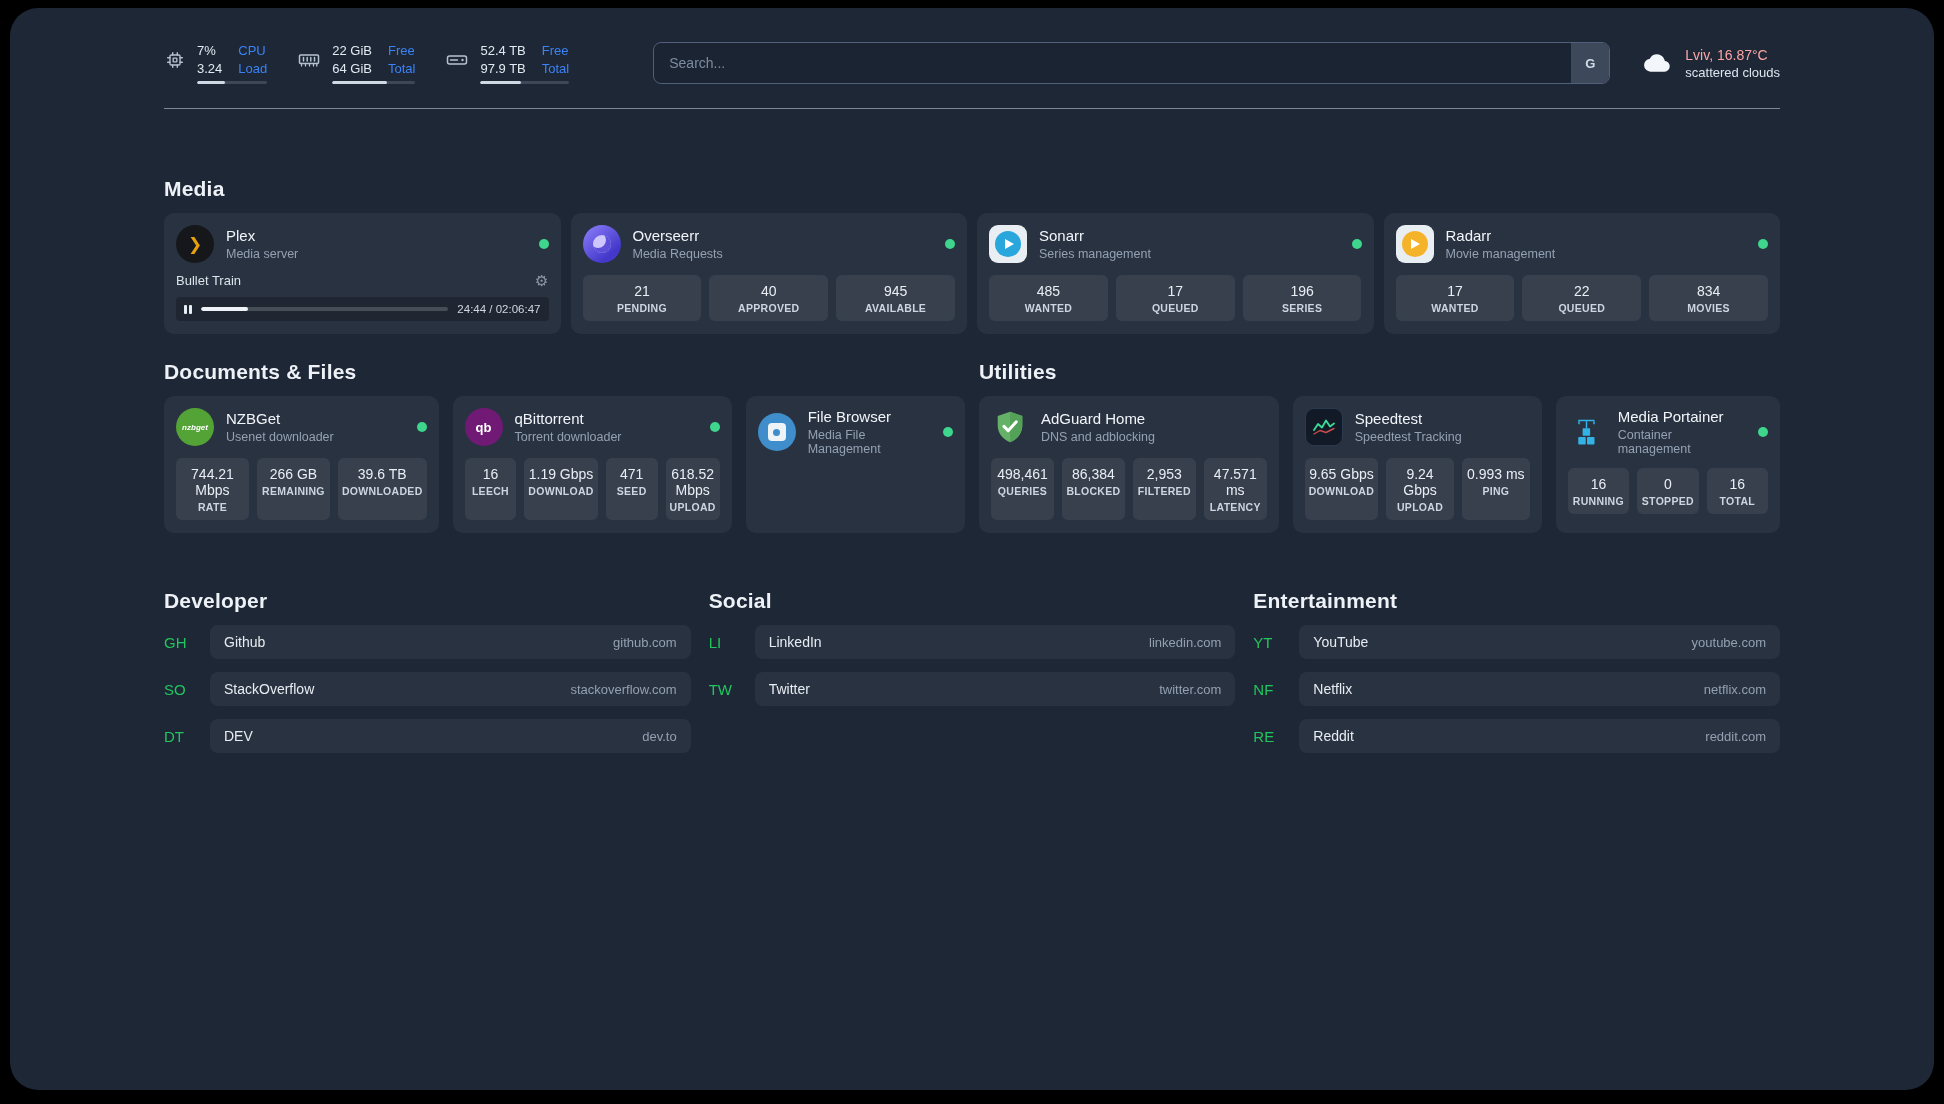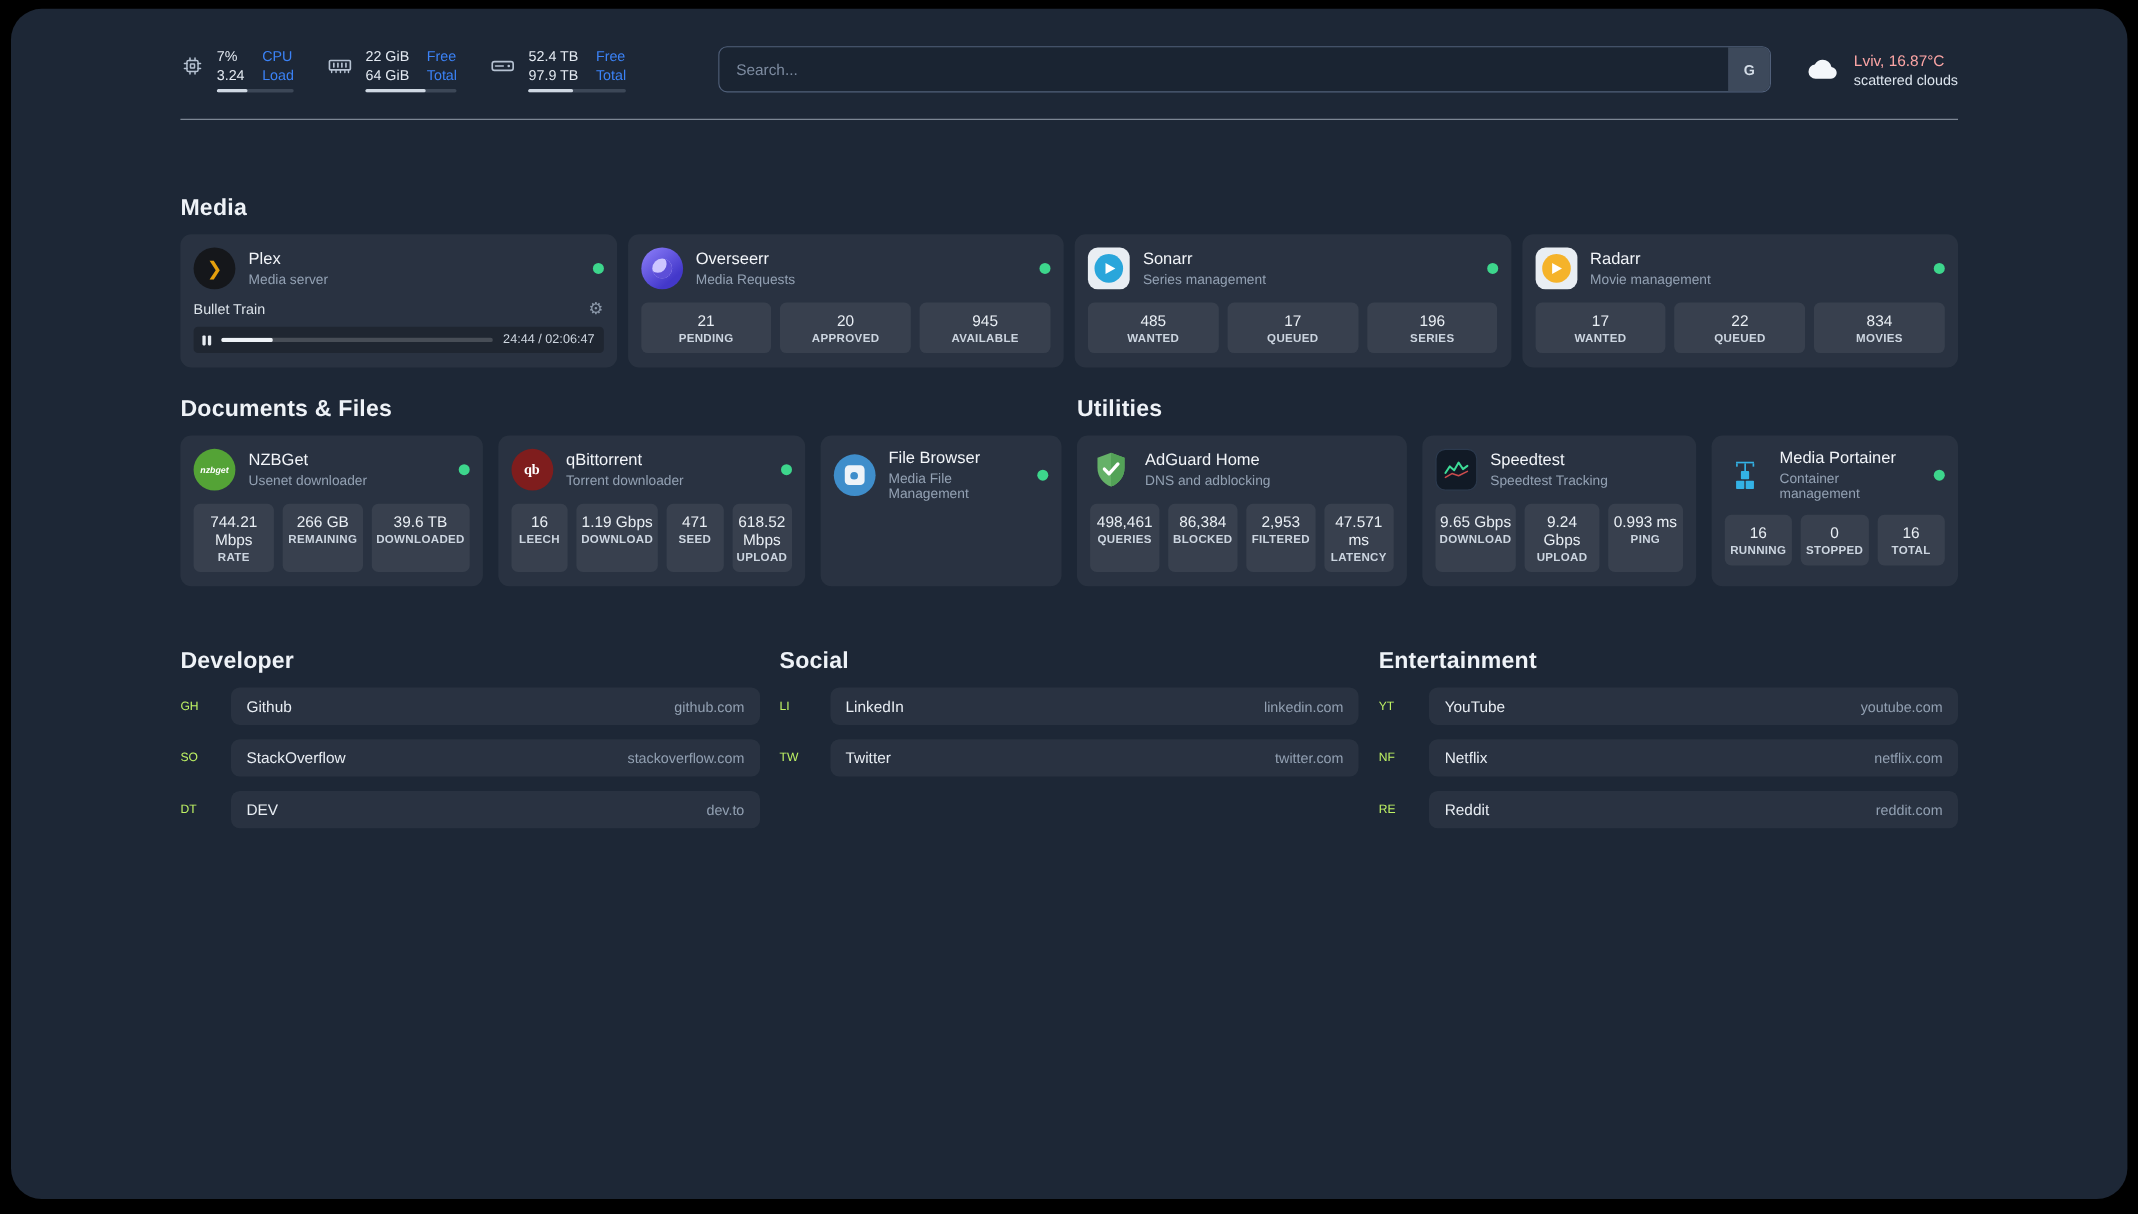--- a/index.html
+++ b/index.html
@@ -81,31 +81,31 @@
   .plex-chev { color:#e5a00d; font-size:17px; font-weight:700; line-height:1; }
   .overseerr-ic { background:linear-gradient(140deg,#8a7cf8 5%,#4338ca 75%); }
   .swirl { width:18px; height:18px; border-radius:50%; background:#cdc6ff; box-shadow:inset -4px -4px 0 1px #5d4fd8; }
   .white-sq { background:#e9eef3; }
   .play-circle { width:26px; height:26px; border-radius:50%; display:flex; align-items:center; justify-content:center; }
   .pc-blue { background:#29a6db; }
   .pc-amber { background:#f5b32a; }
   .tri { width:0; height:0; border-left:9px solid #fff; border-top:5.5px solid transparent; border-bottom:5.5px solid transparent; margin-left:2px; }
   .nzbget-ic { background:#54a336; }
   .nzb-text { color:#fff; font-size:8px; font-weight:700; font-style:italic; }
-  .qb-ic { background:#7f1d1d;font-family:Liberation Serif, serif; }
+  .qb-ic { background:#701a75; }
   .qb-text { color:#fff; font-size:13px; font-weight:700; }
   .fb-ic { background:#3f8ecb; }
   .fb-inner { width:18px; height:18px; background:#eef3f8; border-radius:4px; display:flex; align-items:center; justify-content:center; }
   .fb-dot { width:7px; height:7px; border-radius:50%; background:#3f8ecb; }
   .speedtest-ic { background:#111a26; border:1px solid #2c3a4e; box-sizing:border-box; border-radius:9px; }
 
   
   .bookmarks { display:grid; grid-template-columns:repeat(3,1fr); gap:18px; margin-top:56px; padding-bottom:30px; }
   .bm-row { display:flex; align-items:center; margin-bottom:13px; }
-  .bm-abbr { flex:0 0 32px; margin-right:14px; color:#bef264; font-size:11px; }
+  .bm-abbr { flex:0 0 32px; margin-right:14px; color:#22c55e; font-size:15px; }
   .bm-pill {
     flex:1; display:flex; justify-content:space-between; align-items:center;
     background:rgba(255,255,255,0.055); border-radius:8px; padding:9px 14px;
     text-decoration:none; cursor:pointer;
   }
   .bm-name { color:#e8edf3; font-size:14px; }
   .bm-url { color:#92a0b2; font-size:13px; }
 </style>
 </head>
 <body>
@@ -239,21 +239,21 @@
               <div class="svc-sub">Media Requests</div>
             </div>
             <span class="dot" style="background: rgb(61, 214, 140);"></span>
           </div>
           <div class="stats">
             <div class="stat">
               <div class="stat-v">21</div>
               <div class="stat-l">PENDING</div>
             </div>
             <div class="stat">
-              <div class="stat-v">20</div>
+              <div class="stat-v">40</div>
               <div class="stat-l">APPROVED</div>
             </div>
             <div class="stat">
               <div class="stat-v">945</div>
               <div class="stat-l">AVAILABLE</div>
             </div>
           </div>
         </div>
 
         <div class="card">

